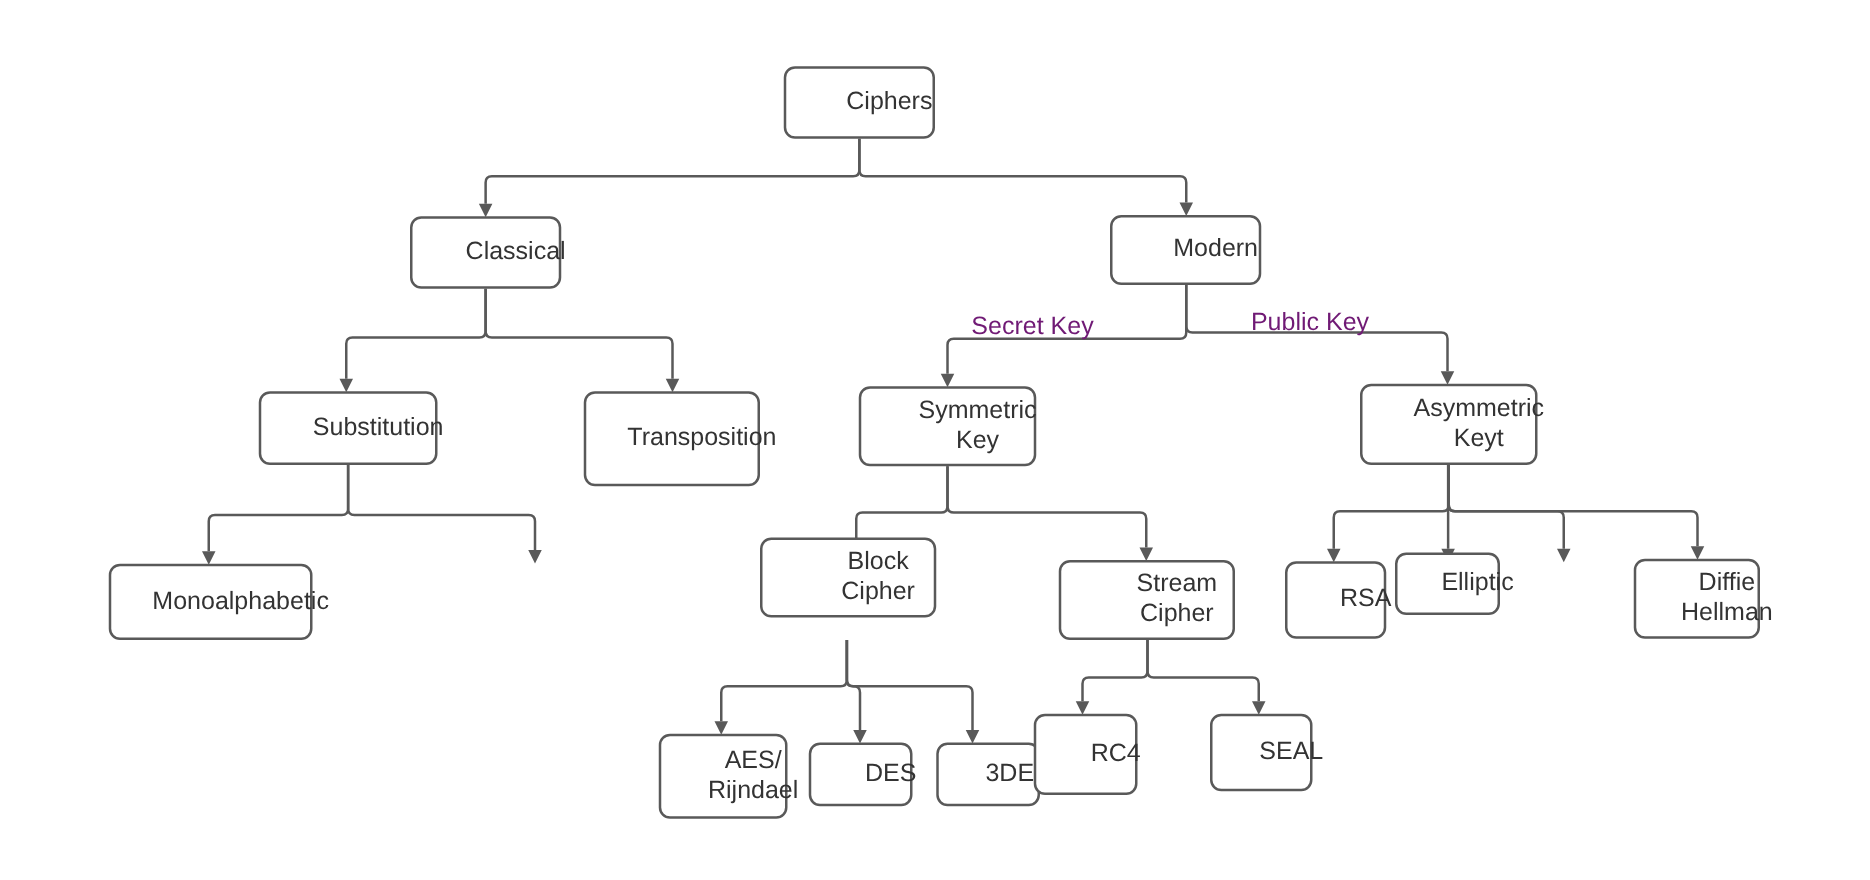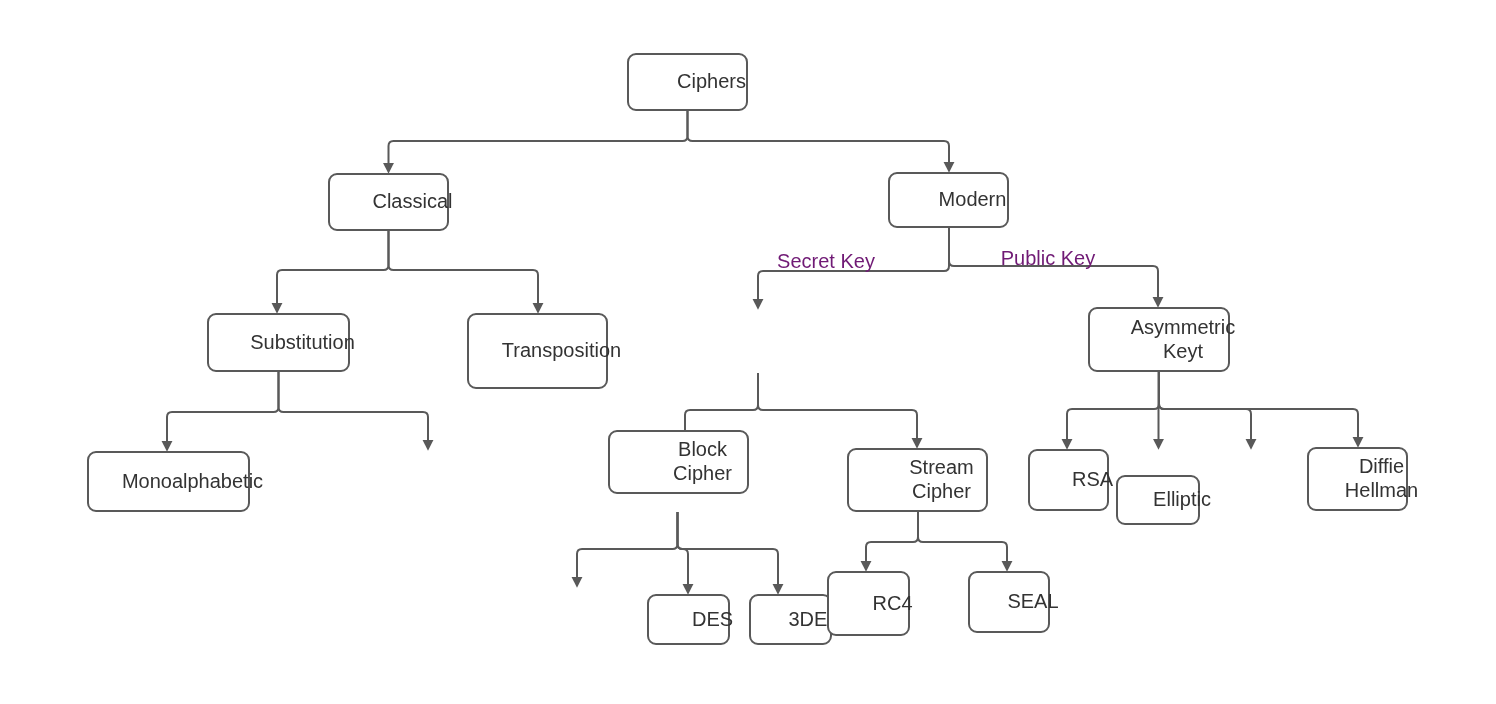--- a/index.html
+++ b/index.html
@@ -35,21 +35,21 @@
   #n-modern{left:888px;top:172px;width:121px;height:56px}
   #n-substitution{left:207px;top:313px;width:143px;height:59px}
   #n-transposition{left:467px;top:313px;width:141px;height:76px}
   #n-symmetric{left:687px;top:309px;width:142px;height:64px}
   #n-asymmetric{left:1088px;top:307px;width:142px;height:65px}
   #n-mono{left:87px;top:451px;width:163px;height:61px}
   #n-poly{left:347px;top:450px;width:161px;height:62px}
   #n-block{left:608px;top:430px;width:141px;height:64px}
   #n-stream{left:847px;top:448px;width:141px;height:64px}
   #n-rsa{left:1028px;top:449px;width:81px;height:62px}
-  #n-elliptic{left:1116px;top:475px;width:84px;height:50px}
+  #n-elliptic{left:1116px;top:442px;width:84px;height:50px}
   #n-dsa{left:1206px;top:449px;width:83px;height:62px}
   #n-diffie{left:1307px;top:447px;width:101px;height:64px}
   #n-aes{left:527px;top:587px;width:103px;height:68px}
   #n-des{left:647px;top:594px;width:83px;height:51px}
   #n-3des{left:749px;top:594px;width:83px;height:51px}
   #n-rc4{left:827px;top:571px;width:83px;height:65px}
   #n-seal{left:968px;top:571px;width:82px;height:62px}
   
   #el-secret{left:770px;top:250px;width:112px}
   #el-public{left:993px;top:247px;width:110px}
@@ -86,30 +86,34 @@
       <path marker-end="url(#arrow)" d="M918,512 V537 Q918,542 913,542 H871 Q866,542 866,547 V561"></path>
       <path marker-end="url(#arrow)" d="M918,512 V537 Q918,542 923,542 H1002 Q1007,542 1007,547 V561"></path>
     </g>
   </svg>
 
   <div class="node" id="n-ciphers">Ciphers</div>
   <div class="node" id="n-classical">Classical</div>
   <div class="node" id="n-modern">Modern</div>
   <div class="node" id="n-substitution">Substitution</div>
   <div class="node" id="n-transposition">Transposition</div>
+  <div class="node" id="n-symmetric">Symmetric
+Key</div>
   <div class="node" id="n-asymmetric">Asymmetric
 Keyt</div>
   <div class="node" id="n-mono">Monoalphabetic</div>
   <div class="node" id="n-block">Block Cipher</div>
   <div class="node" id="n-stream">Stream
 Cipher</div>
   <div class="node" id="n-rsa">RSA</div>
   <div class="node" id="n-elliptic">Elliptic</div>
   <div class="node" id="n-diffie">Diffie
 Hellman</div>
+  <div class="node" id="n-aes">AES/
+Rijndael</div>
   <div class="node" id="n-des">DES</div>
   <div class="node" id="n-3des">3DES</div>
   <div class="node" id="n-rc4">RC4</div>
   <div class="node" id="n-seal">SEAL</div>
 
   <div class="edge-label" id="el-secret">Secret Key</div>
   <div class="edge-label" id="el-public">Public Key</div>
 
 </div>
 

